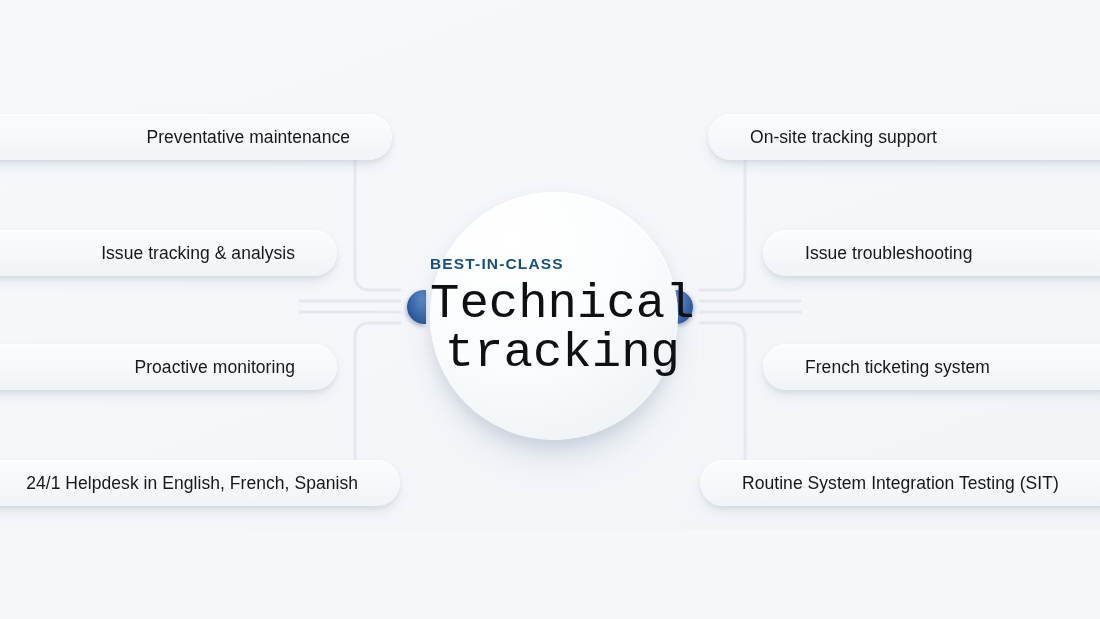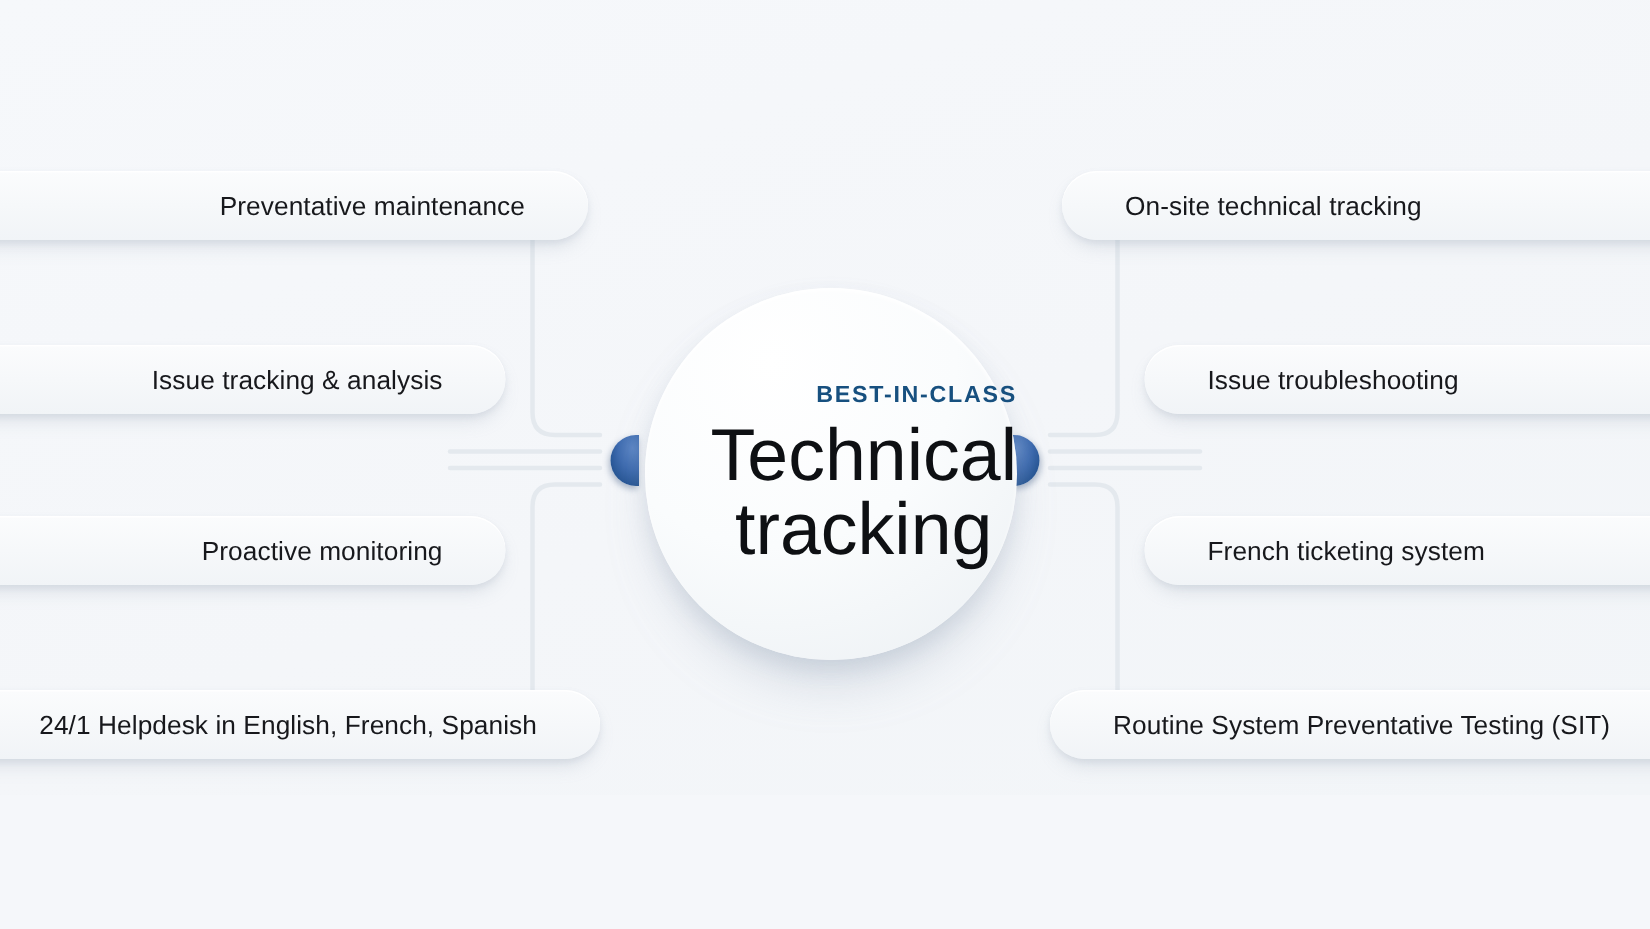--- a/index.html
+++ b/index.html
@@ -56,37 +56,36 @@
   #hub {
     position:absolute;
     left:430px; top:192px;
     width:248px; height:248px;
     border-radius:50%;
     background:radial-gradient(118% 118% at 34% 20%,#ffffff 0%,#fafcfd 42%,#eef2f5 78%,#e7ecf1 100%);
     box-shadow: 0 22px 36px -12px rgba(140,155,175,0.38),
                 0 6px 14px rgba(140,155,175,0.18),
                 inset 0 2px 3px rgba(255,255,255,0.95);
     display:flex; flex-direction:column;
-    align-items:flex-end; justify-content:center;
+    align-items:flex-start; justify-content:center;
     z-index:6;
   }
   #kicker {
     font-size:15.5px; font-weight:bold;
     letter-spacing:1.15px;
     color:#17507f;
     margin-bottom:7px;
   }
   #hub-title {
-    font-family:Liberation Sans, sans-serif;
+    font-family:Liberation Mono, monospace;
     font-size:49px;
     line-height:0.99;
     color:#0e1013;
     text-align:center;
     font-weight:400;
-    margin-left:30px;
   }
 
   
   .node {
     position:absolute;
     width:19px; height:34px;
     top:290px;
     z-index:5;
   }
   .node-l { left:407px; border-radius:17px 0 0 17px;
@@ -131,33 +130,33 @@
 
   <div class="pill left" style="top:344px; width:397px;">
     <span>Proactive monitoring</span>
   </div>
 
   <div class="pill left" style="top:460px; width:460px;">
     <span>24/1 Helpdesk in English, French, Spanish</span>
   </div>
 
   <div class="pill right" style="top:114px; width:452px;">
-    <span>On-site technical tracking</span>
+    <span>On-site tracking support</span>
   </div>
 
   <div class="pill right" style="top:230px; width:397px;">
     <span>Issue troubleshooting</span>
   </div>
 
   <div class="pill right" style="top:344px; width:397px;">
     <span>French ticketing system</span>
   </div>
 
   <div class="pill right" style="top:460px; width:460px;">
-    <span>Routine System Preventative Testing (SIT)</span>
+    <span>Routine System Integration Testing (SIT)</span>
   </div>
 
   <div class="node node-l"></div>
   <div class="node node-r"></div>
 
   <div id="hub">
     <div id="kicker">BEST-IN-CLASS</div>
     <div id="hub-title">
       <div>Technical</div>
       <div>tracking</div>

